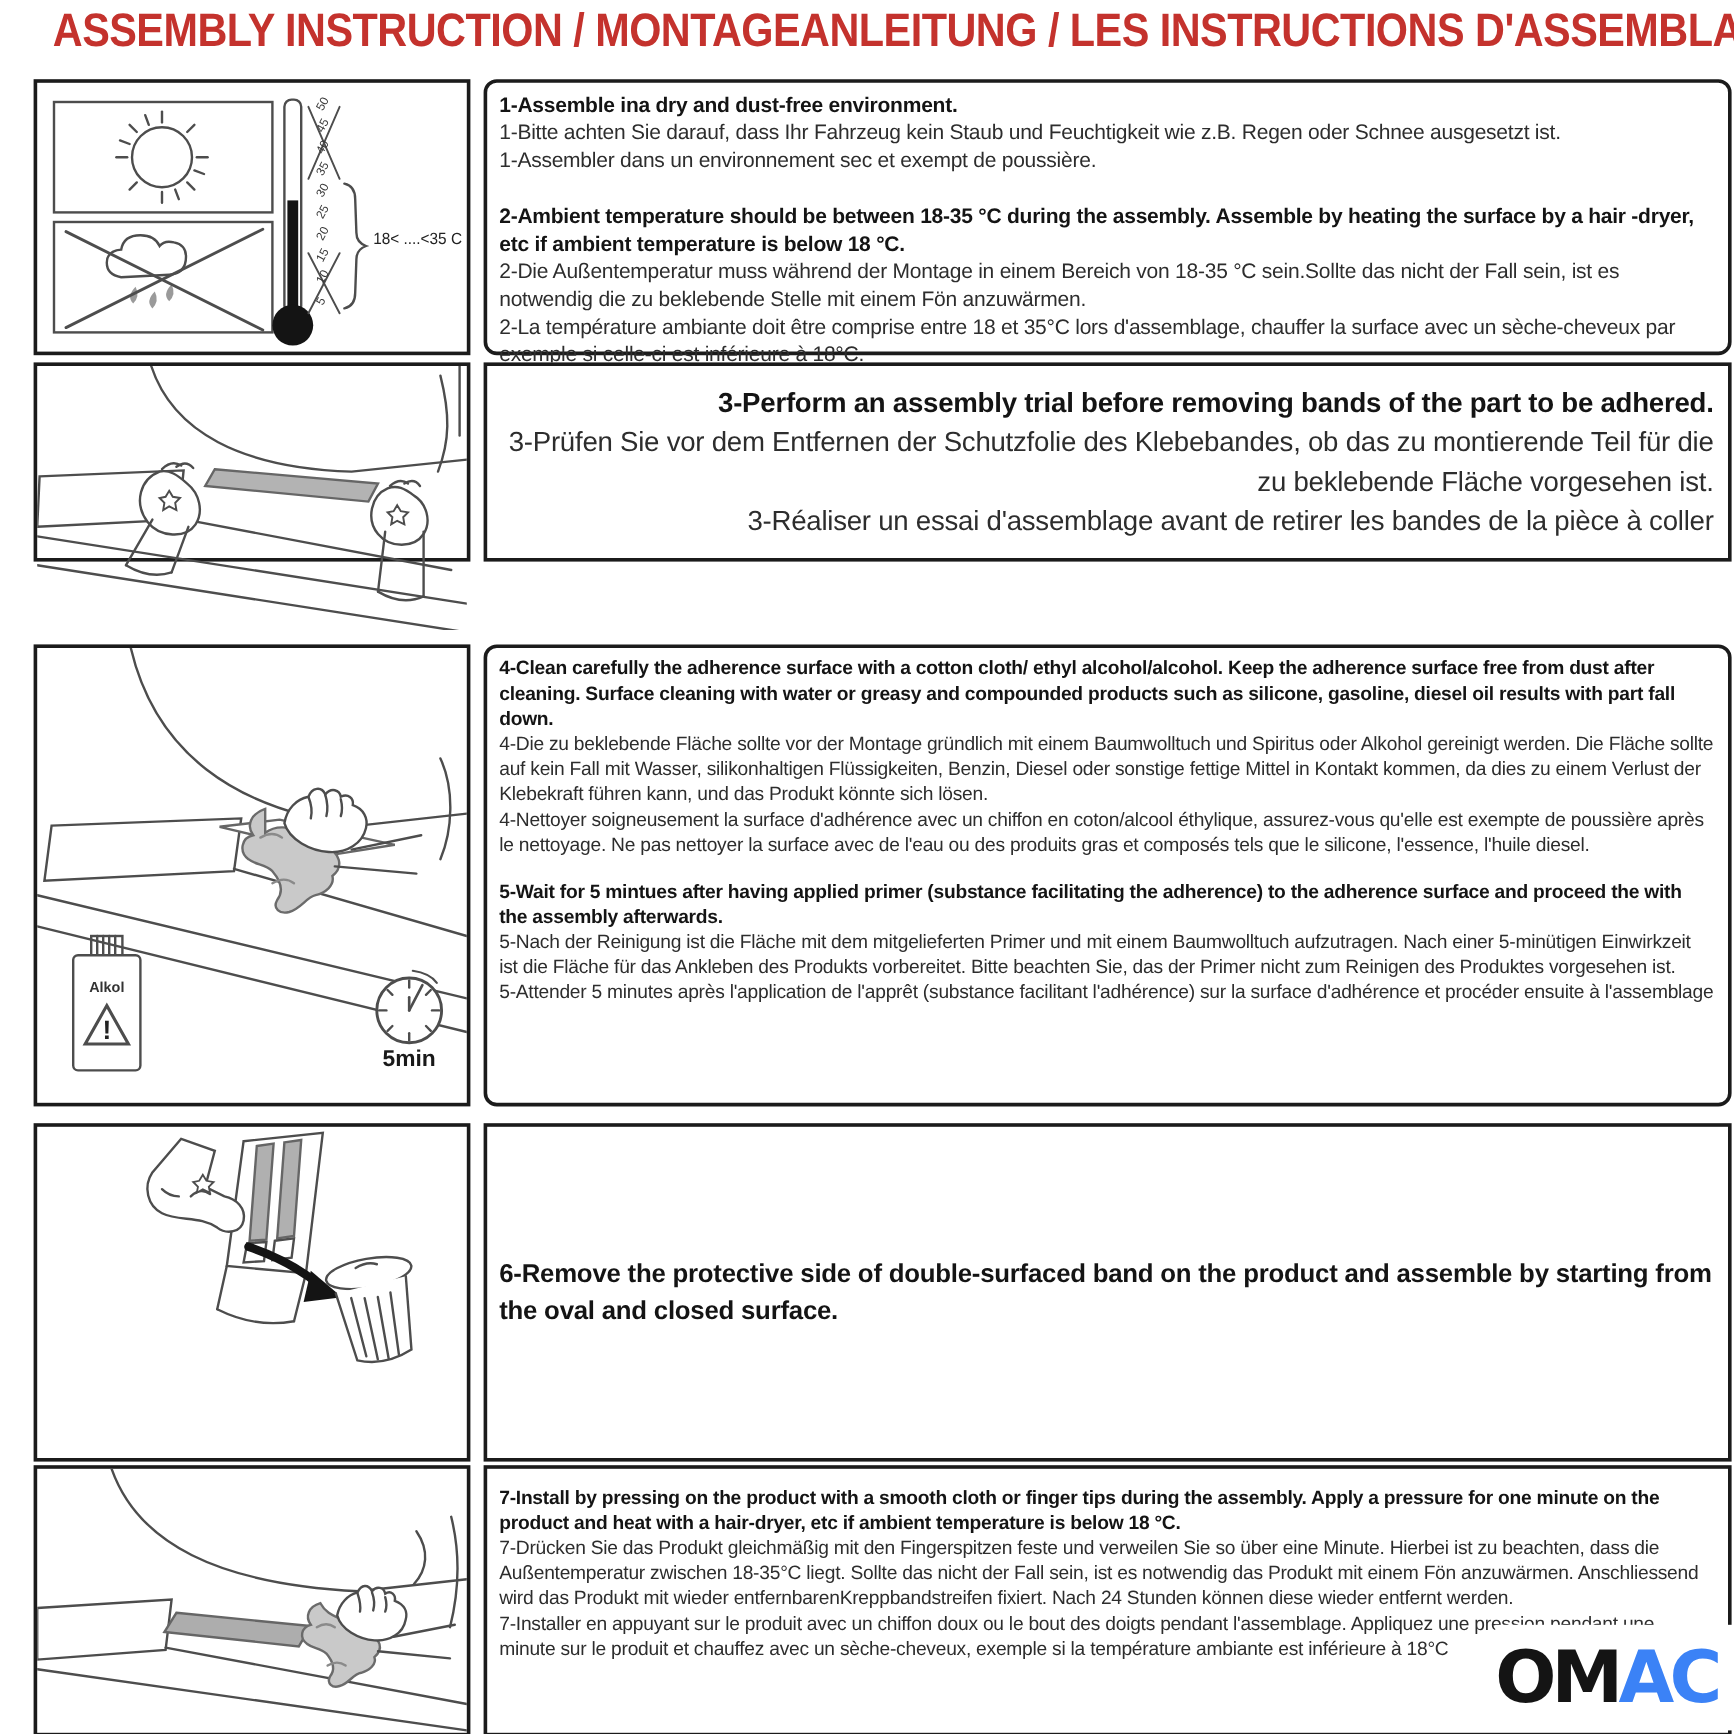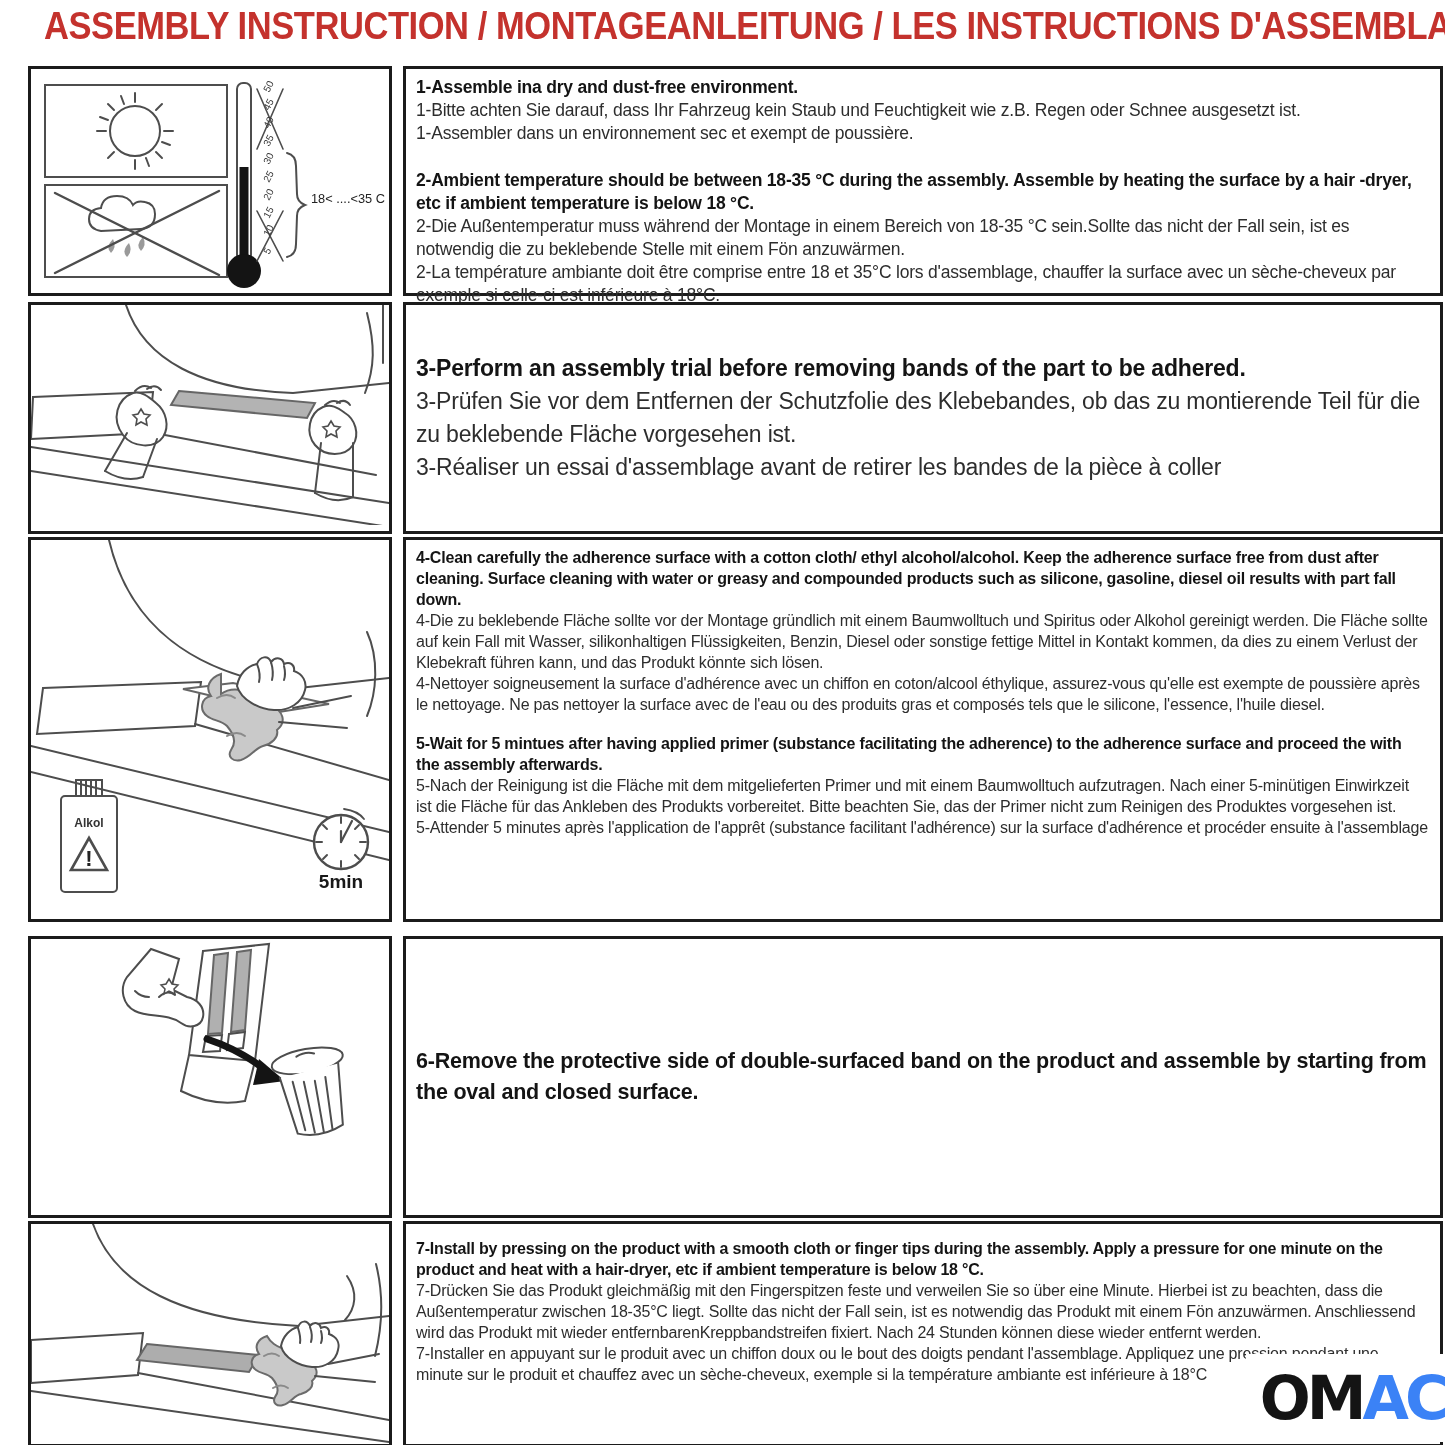--- a/index.html
+++ b/index.html
@@ -6,39 +6,39 @@
   .page{position:relative;width:1445px;height:1445px;background:#fff;
         font-family:"Liberation Sans",sans-serif;color:#1c1c1c;overflow:hidden;}
   .title{position:absolute;left:44px;top:4px;margin:0;color:#c4322d;
          font-size:39px;font-weight:800;white-space:nowrap;letter-spacing:-0.5px;
          transform:scaleX(0.885);transform-origin:left center;}
   .row{position:absolute;left:0;width:1445px;}
   .imgbox{position:absolute;left:28px;width:364px;height:100%;
           border:3px solid #1b1b1b;box-sizing:border-box;background:#fff;}
   .textbox{position:absolute;left:403px;width:1040px;height:100%;
            border:3px solid #1b1b1b;box-sizing:border-box;background:#fff;}
-  .pad-top{padding:7px 12px 0 10px;}
+  .pad-top{padding:7px 12px 0 10px;border-radius:11px;}
   .center{display:flex;flex-direction:column;justify-content:center;padding:0 12px 0 10px;}
   .en{font-weight:bold;color:#141414;}
   .de,.fr{font-weight:normal;color:#2d2d2d;}
   .fs17 .en,.fs17 .de,.fs17 .fr{font-size:17.5px;line-height:23px;letter-spacing:-0.2px;}
   .fs16 .en,.fs16 .de,.fs16 .fr{font-size:16px;line-height:21px;letter-spacing:-0.2px;}
   .fs23 .en,.fs23 .de,.fs23 .fr{font-size:23px;line-height:33px;letter-spacing:-0.2px;}
   .fs22 .en,.fs22 .de,.fs22 .fr{font-size:21.5px;line-height:31px;letter-spacing:-0.2px;}
   .gap24{height:24px;}
   .gap20{height:18px;}
   .r1{top:66px;height:230px;}
-  .r2{top:302px;height:232px;}
+  .r2{top:302px;height:166px;text-align:right;}
   .r3{top:537px;height:385px;}
   .r4{top:936px;height:282px;}
   .r5{top:1221px;height:226px;}
   svg{display:block;}
   svg text{font-family:"Liberation Sans",sans-serif;}
   .logo{position:absolute;left:1246px;top:1354px;width:199px;height:88px;background:#fff;
-        display:flex;align-items:center;justify-content:flex-end;z-index:5;
+        display:flex;align-items:center;z-index:5;
         font-family:"DejaVu Sans",sans-serif;font-weight:900;font-size:60px;
         letter-spacing:-4px;line-height:88px;}
   .logo .lb{color:#141414;}
   .logo .lr{color:#3b82f6;}
 </style>
 </head>
 <body>
 
 <div class="page">
 

